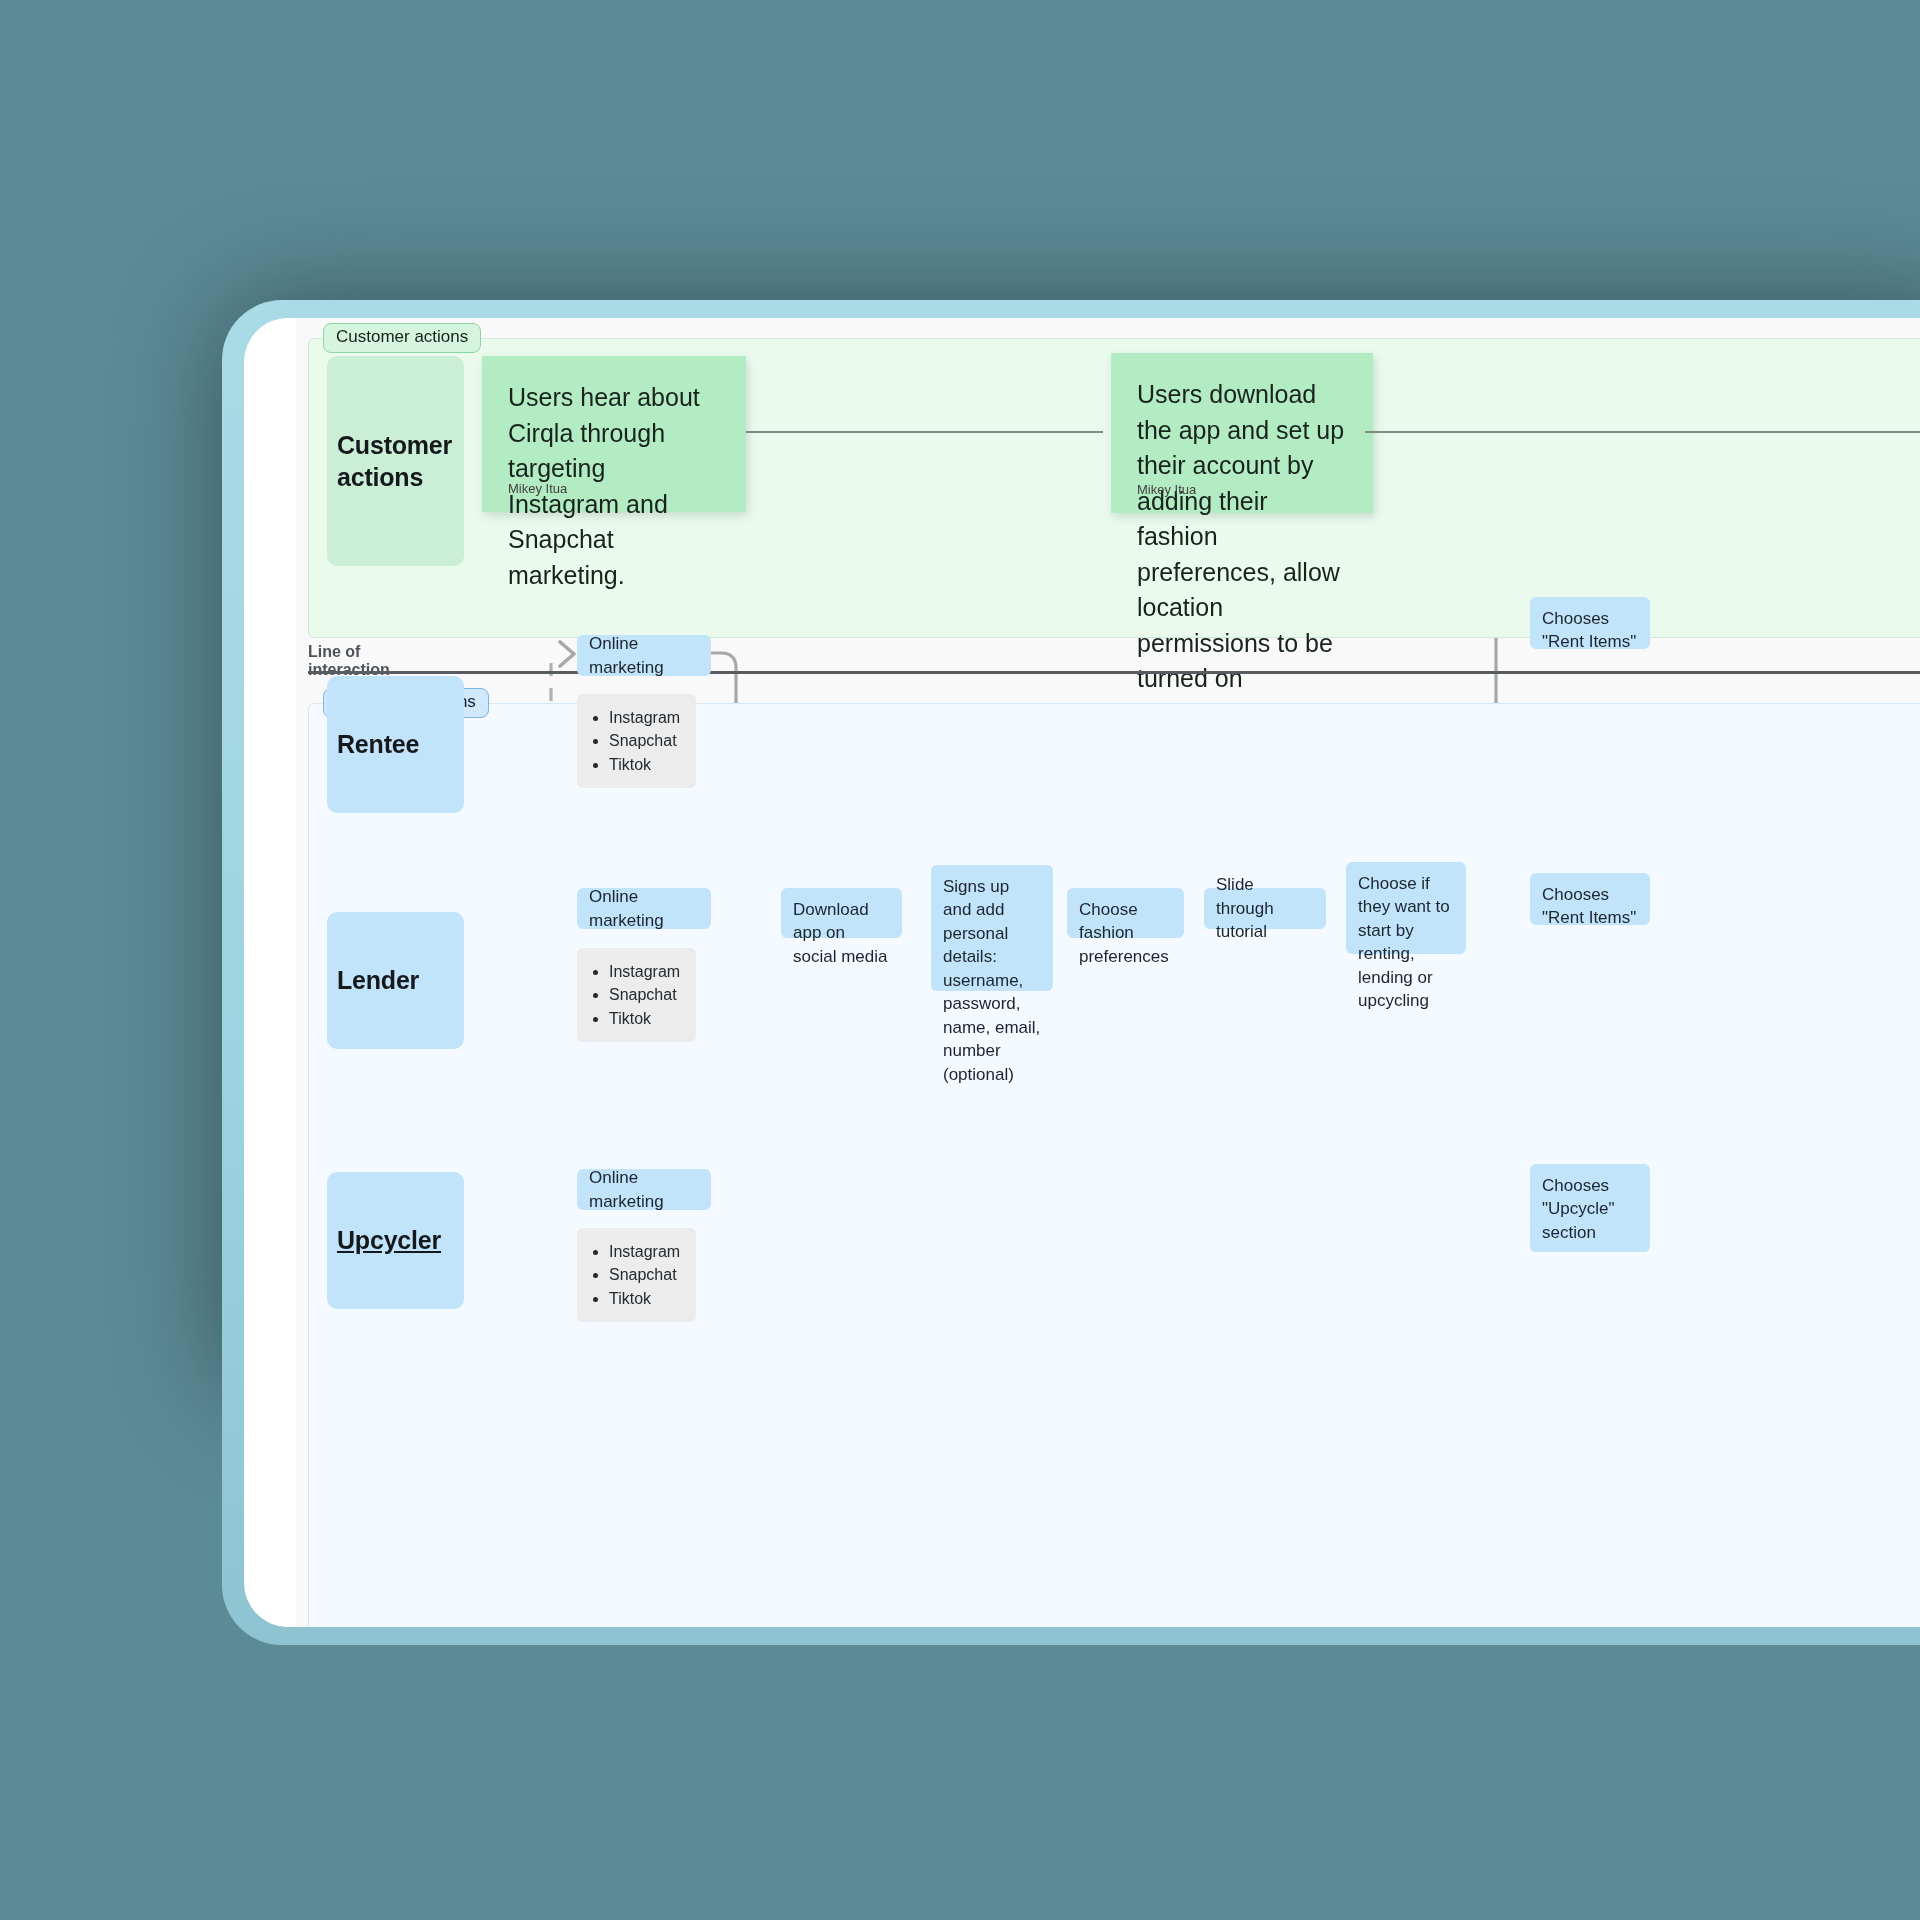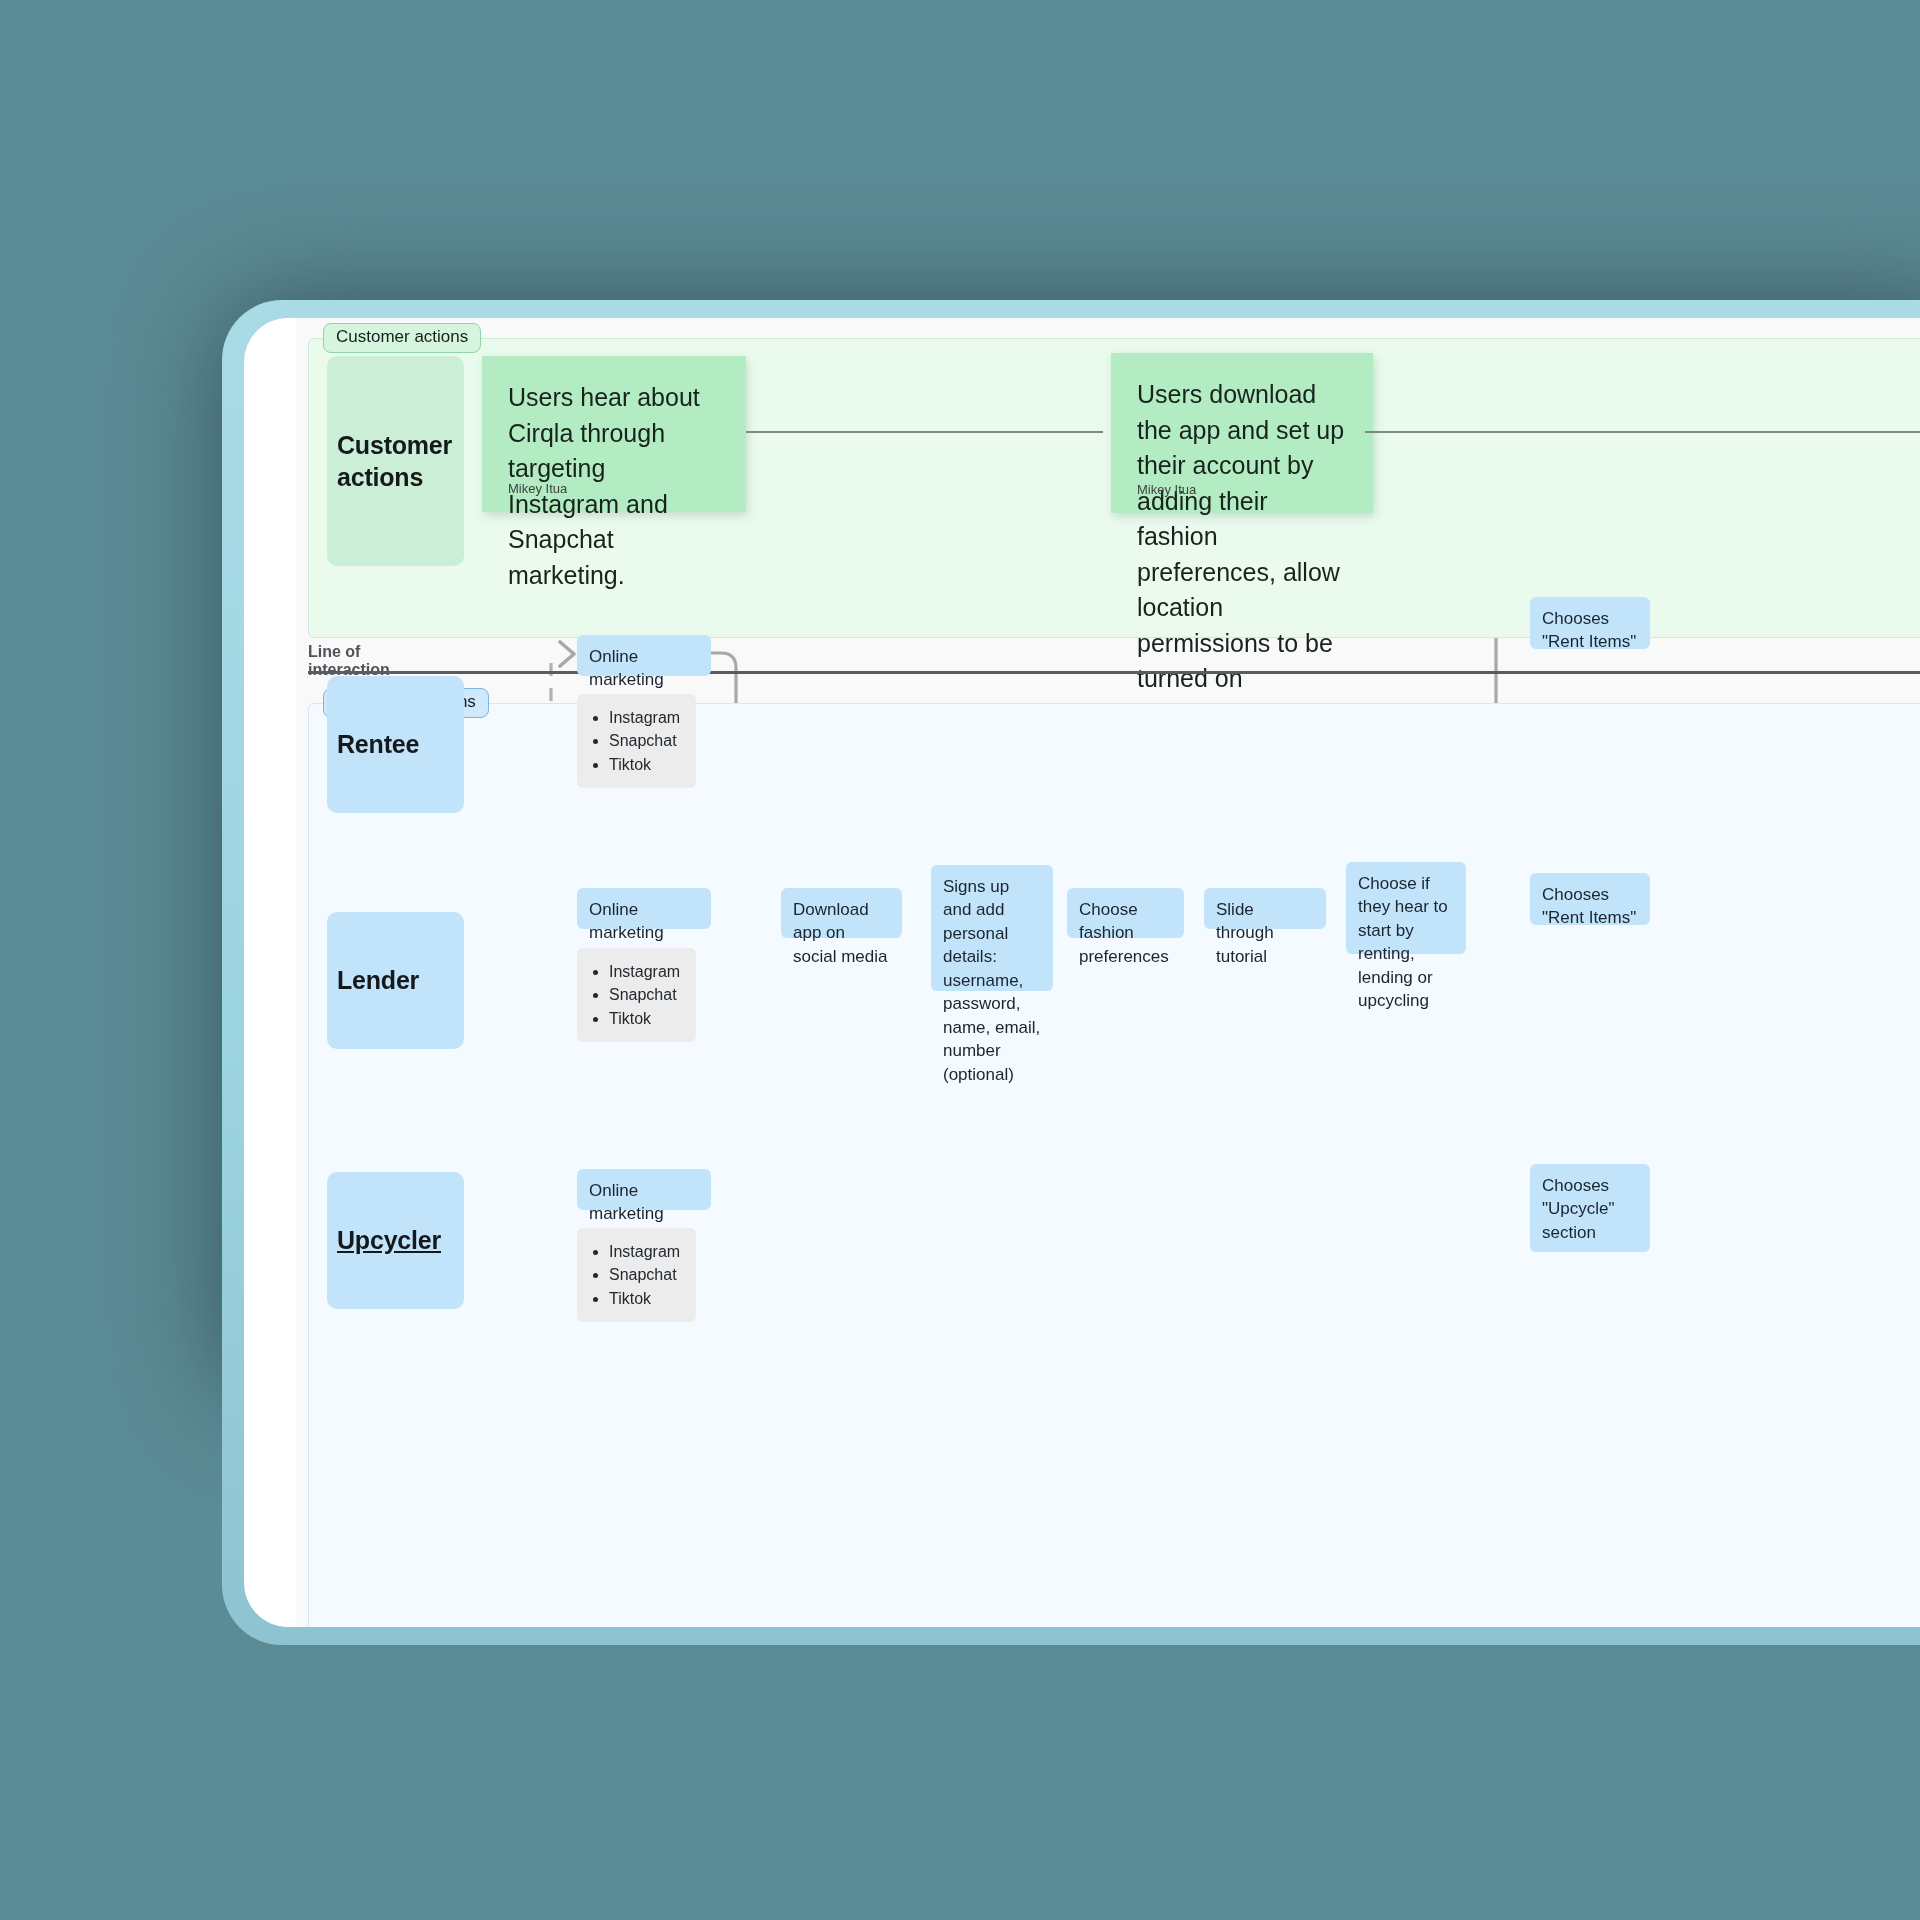--- a/index.html
+++ b/index.html
@@ -112,21 +112,21 @@
   
   .fbox {
     position: absolute;
     background: #c2e4fb;
     border-radius: 6px;
     font-size: 17px;
     line-height: 1.38;
     color: #1a2530;
     padding: 10px 12px;
     display: flex;
-    align-items: flex-start;
+    align-items: center;
   }
   .fbox.top { align-items: flex-start; }
   .sublist {
     position: absolute;
     background: #ececed;
     border-radius: 6px;
     padding: 12px 14px 12px 16px;
     font-size: 16px;
     line-height: 1.46;
     color: #222a30;
@@ -308,21 +308,21 @@
 
   <div class="fbox top" style="left:771px; top:570px; width:117px; height:50px;">
     <span>Choose fashion preferences</span>
   </div>
 
   <div class="fbox" style="left:908px; top:570px; width:122px; height:41px;">
     <span>Slide through tutorial</span>
   </div>
 
   <div class="fbox top" style="left:1050px; top:544px; width:120px; height:92px;">
-    <span>Choose if they hear to start by renting, lending or upcycling</span>
+    <span>Choose if they want to start by renting, lending or upcycling</span>
   </div>
 
   <div class="fbox top" style="left:1234px; top:279px; width:120px; height:52px; overflow:hidden;">
     <span>Chooses "Rent Items" s</span>
   </div>
 
   <div class="fbox top" style="left:1234px; top:555px; width:120px; height:52px; overflow:hidden;">
     <span>Chooses "Rent Items" s</span>
   </div>
 

